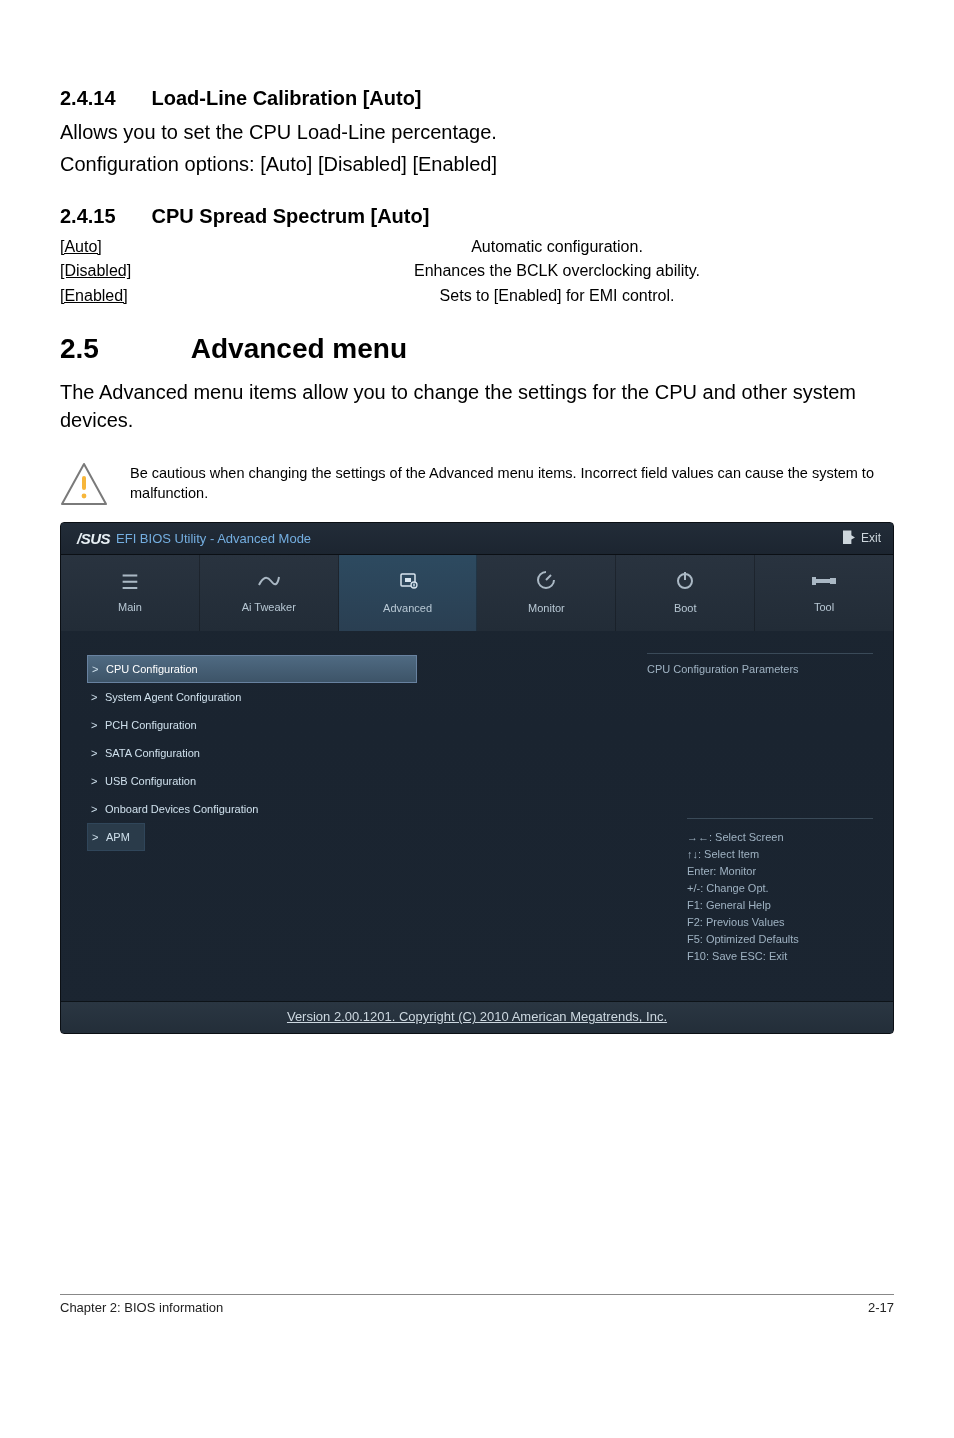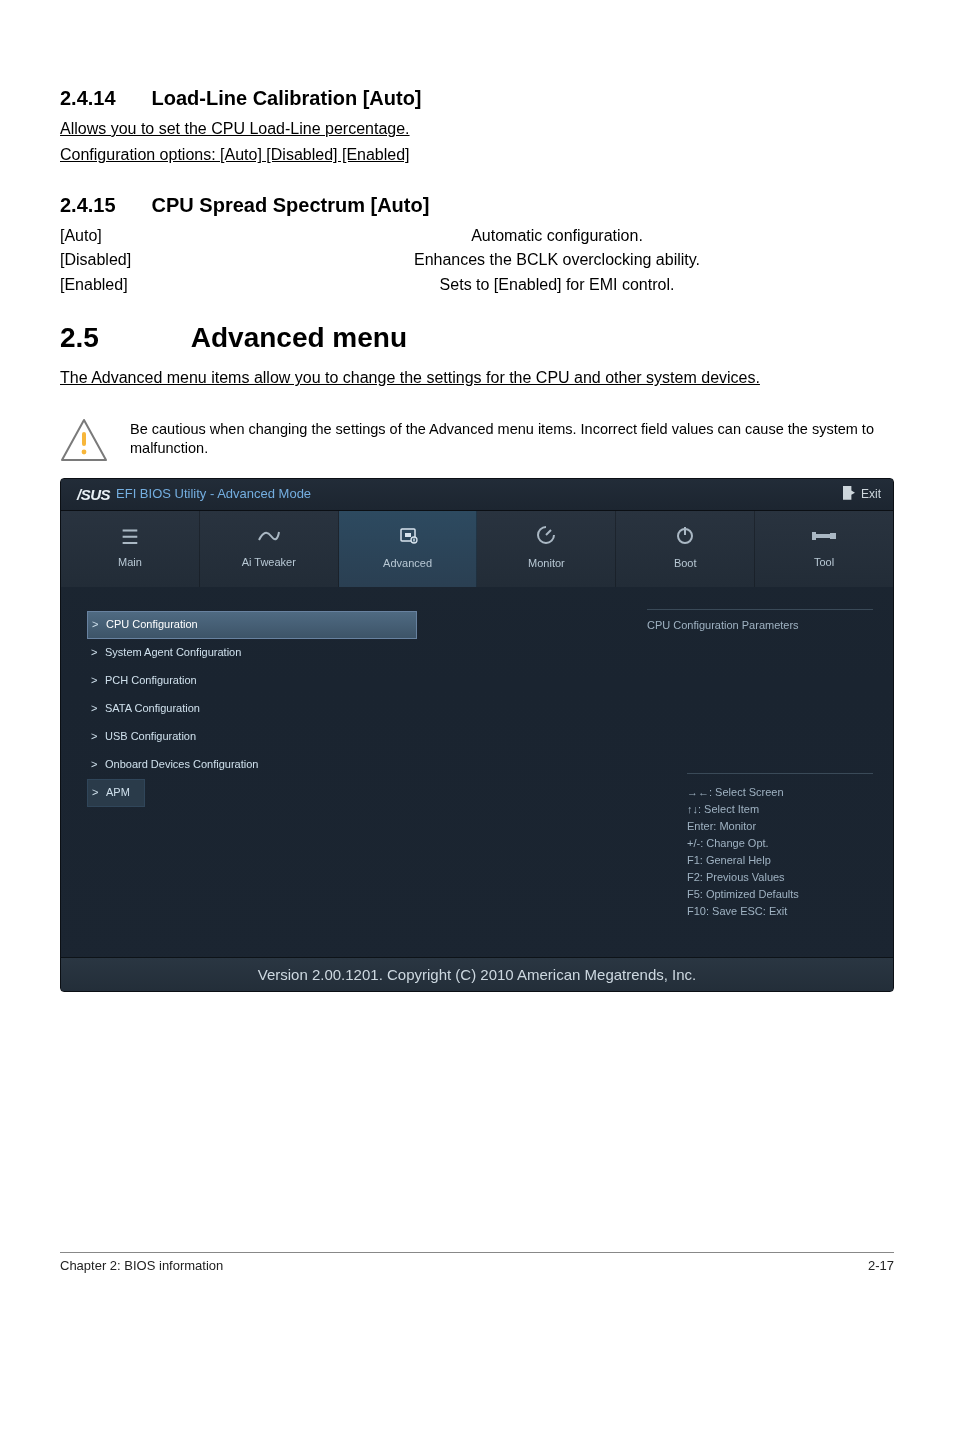--- a/index.html
+++ b/index.html
@@ -27,30 +27,29 @@
     font-size: 28px;
     font-weight: bold;
     margin-top: 22px;
     margin-bottom: 10px;
   }
   h1.main-heading .num {
     display: inline-block;
     width: 124px;
   }
   p.body-text {
-    font-size: 16px;
+    font-size: 20px;
     margin-bottom: 4px;
-    text-decoration: underline;
   }
   .option-row {
     display: flex;
     font-size: 16px;
     margin-bottom: 2px;
   }
-  .option-row .opt-key { width: 160px; }
+  .option-row .opt-key { width: 160px; text-decoration: underline; }
   .option-row .opt-val { flex: 1; text-align: center; }
   .warning-box {
     display: flex;
     align-items: flex-start;
     gap: 22px;
     margin-top: 28px;
     margin-bottom: 16px;
   }
   .warning-icon {
     width: 48px;
@@ -191,22 +190,23 @@
     margin-top: auto;
     padding-bottom: 20px;
     margin-left: 40px;
   }
 
   .bios-footer {
     background: linear-gradient(#2a3642, #232e39);
     border-top: 1px solid #0d1318;
     text-align: center;
     color: #cdd8e0;
-    font-size: 15px;
+    font-size: 13px;
     padding: 6px 0;
+    text-decoration: underline;
   }
 
   .page-footer {
     display: flex;
     justify-content: space-between;
     margin-top: 260px;
     font-size: 13px;
     color: #222;
     border-top: 1px solid #888;
     padding-top: 4px;

